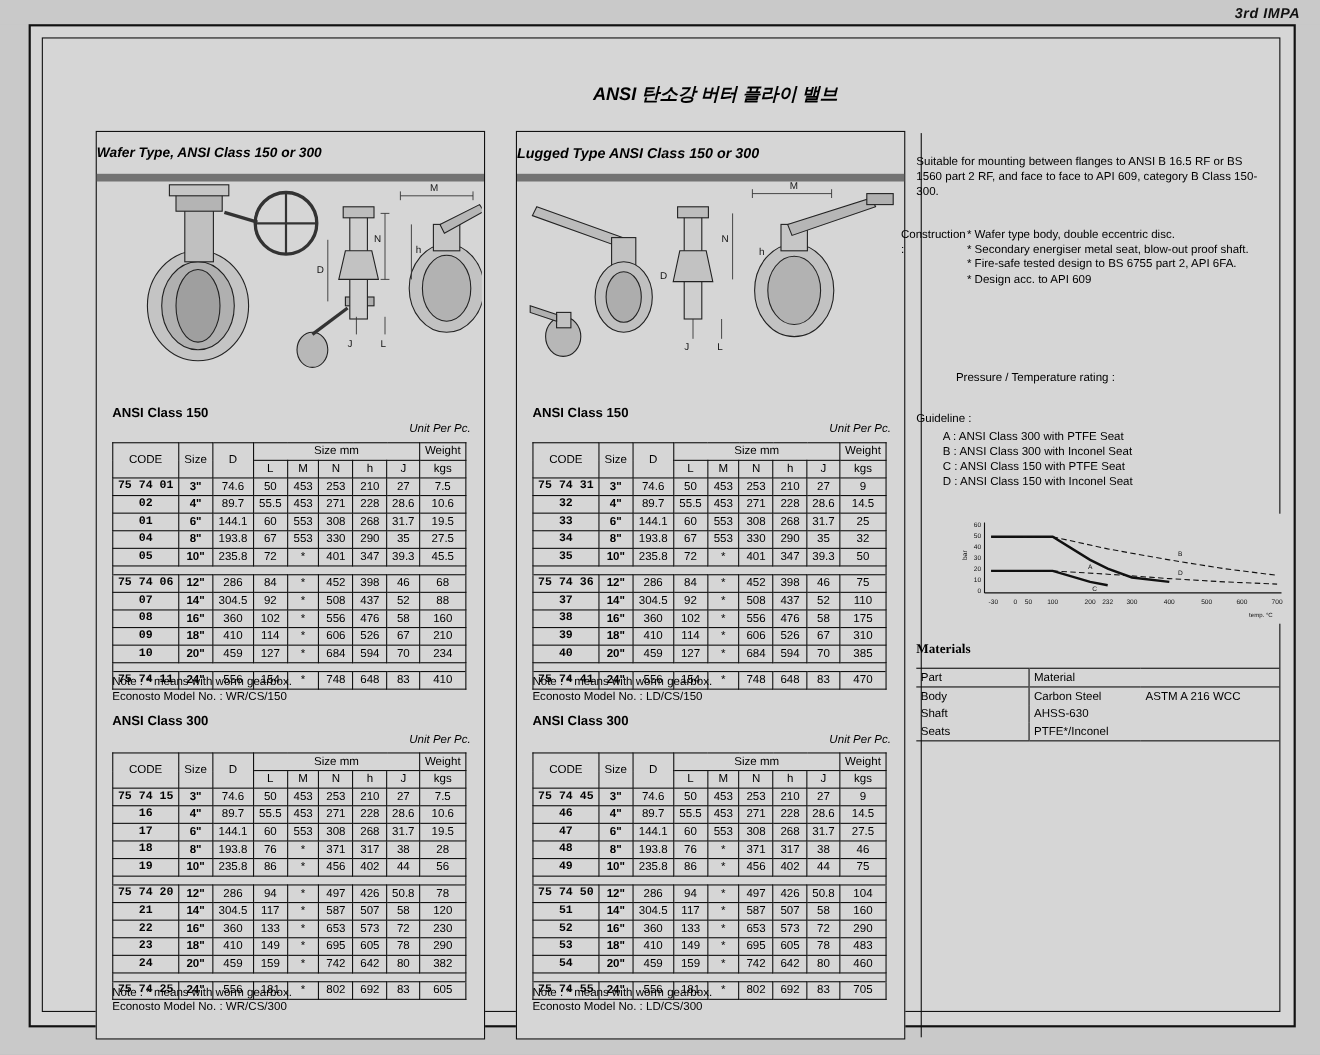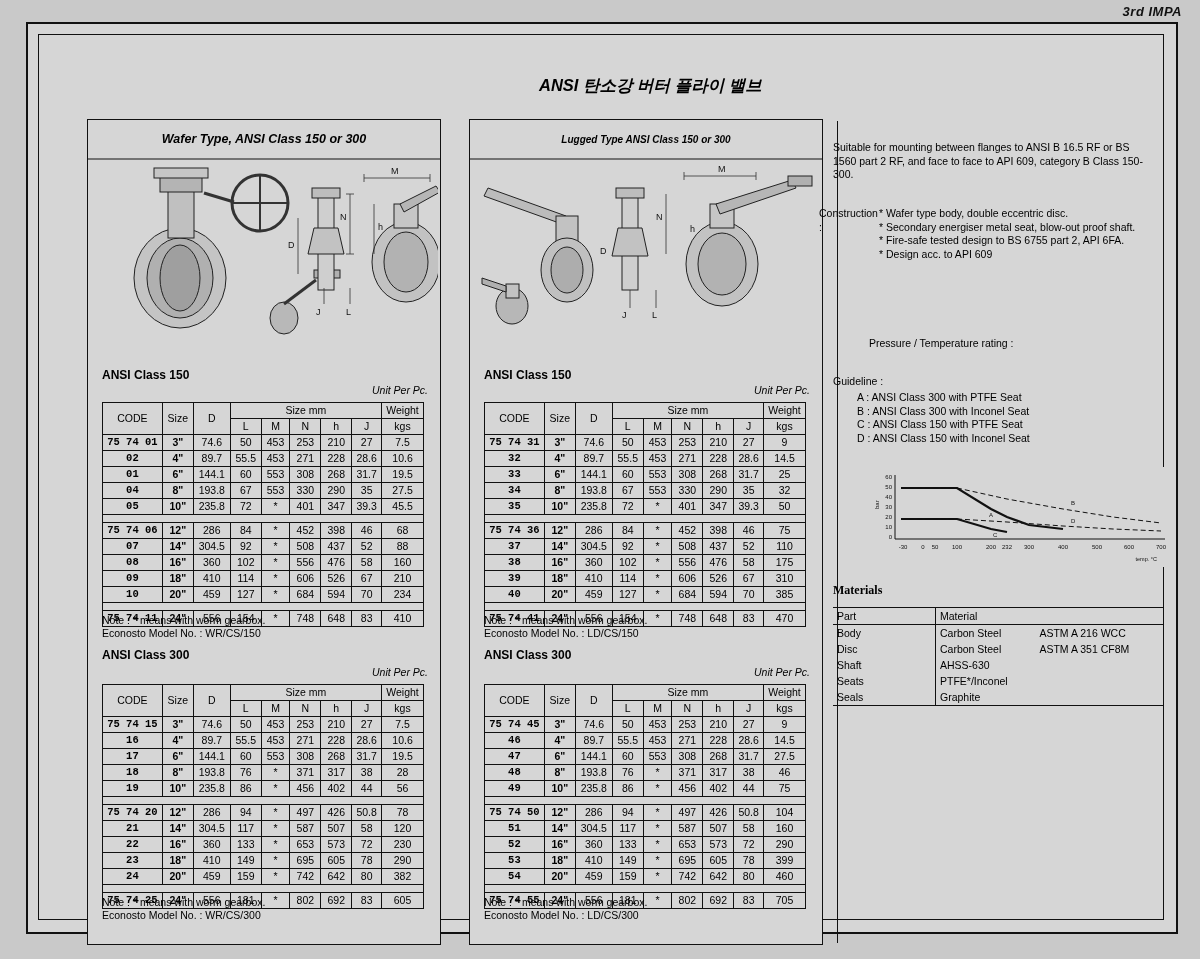--- a/index.html
+++ b/index.html
@@ -43,24 +43,24 @@
   }
 
   
   .box{
     position:absolute; border:1px solid #111; background:#d6d6d6;
   }
   .box-left{ left:48px; top:84px; width:352px; height:824px; }
   .box-right{ left:430px; top:84px; width:352px; height:824px; }
   .box-head{
     position:absolute; left:0; top:0; right:0; height:38px;
-    border-bottom:2px solid #737373;
-    display:flex; align-items:center; justify-content:center;
-  }
-  .box-head span{ font-size:10px; font-weight:bold; font-style:italic;}
+    border-bottom:7px solid #737373;
+    display:flex; align-items:center; 
+  }
+  .box-head span{ font-size:13px; font-weight:bold; font-style:italic;}
   .box-head.left-h span{ font-size:12.5px;}
 
   
   .illus{ position:absolute; left:0; top:38px; width:100%; height:190px; }
 
   
   .tblname{
     position:absolute; font-size:12px; font-weight:bold;
   }
   .unitper{
@@ -848,21 +848,21 @@
               </tr>
               <tr>
                 <td class="code">53</td>
                 <td class="size">18"</td>
                 <td>410</td>
                 <td>149</td>
                 <td>*</td>
                 <td>695</td>
                 <td>605</td>
                 <td>78</td>
-                <td>399</td>
+                <td>483</td>
               </tr>
               <tr>
                 <td class="code">54</td>
                 <td class="size">20"</td>
                 <td>459</td>
                 <td>159</td>
                 <td>*</td>
                 <td>742</td>
                 <td>642</td>
                 <td>80</td>
@@ -968,37 +968,27 @@
             <th class="cborder" colspan="2">Material</th>
           </tr>
         </thead>
         <tbody>
             <tr>
               <td>Body</td>
               <td class="cborder">Carbon Steel</td>
               <td>ASTM A 216 WCC</td>
             </tr>
             <tr>
-              <td>Disc</td>
-              <td class="cborder">Carbon Steel</td>
-              <td>ASTM A 351 CF8M</td>
-            </tr>
-            <tr>
               <td>Shaft</td>
               <td class="cborder">AHSS-630</td>
               <td></td>
             </tr>
             <tr>
               <td>Seats</td>
               <td class="cborder">PTFE*/Inconel</td>
               <td></td>
             </tr>
-            <tr>
-              <td>Seals</td>
-              <td class="cborder">Graphite</td>
-              <td></td>
-            </tr>
           </tbody>
       </table>
 
     </div>
   </div>
 </div>
 
 </body></html>

